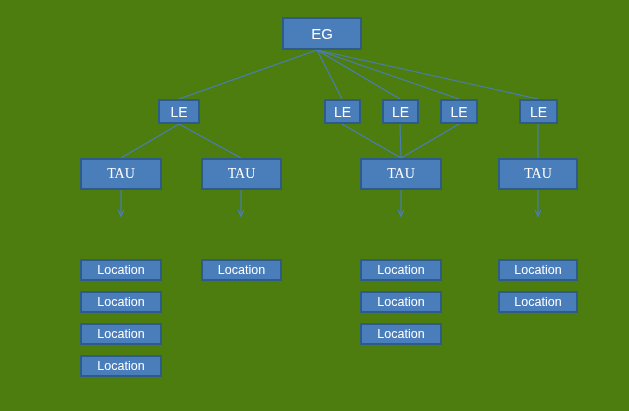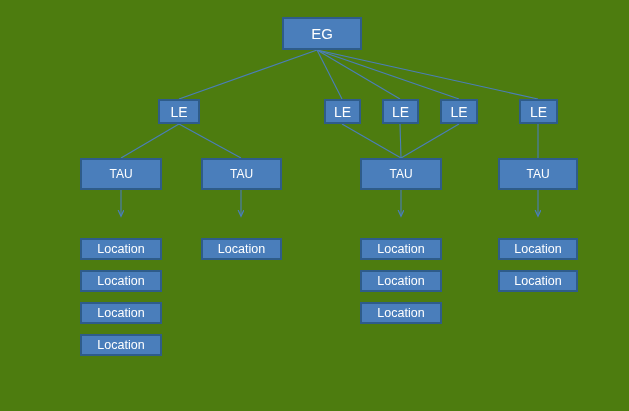--- a/index.html
+++ b/index.html
@@ -41,26 +41,28 @@
   .node-eg {
     font-size: 15px;
     border-width: 2px;
   }
   .node-le {
     font-size: 14px;
     border-radius: 0;
     border-width: 2px;
   }
   .node-tau {
-    font-size: 12px;
+    font-size: 14px;
     border-width: 2px;
+    font-family: Liberation Serif, serif;
   }
   .node-location {
     font-size: 12.5px;
     border-width: 2px;
+    margin-top: 21px;
   }
 </style>
 </head>
 <body>
 
 <div id="canvas">
   <svg id="edge-layer" width="629" height="411" viewBox="0 0 629 411" xmlns="http://www.w3.org/2000/svg">
     <defs>
       <marker id="arrowhead" markerWidth="7" markerHeight="7" refX="5.4" refY="2.6" orient="auto" markerUnits="strokeWidth">
         <path d="M0,0 L5.6,2.6 L0,5.2" fill="none" stroke="#4a7ebb" stroke-width="1.1"></path>

